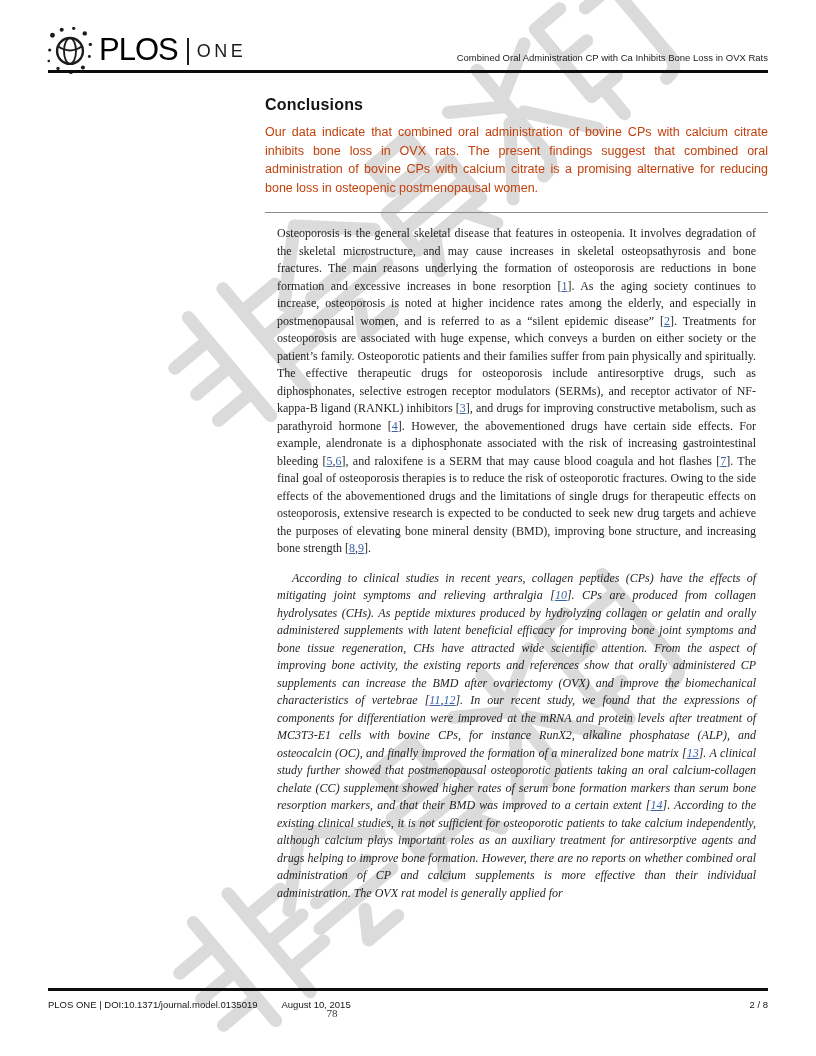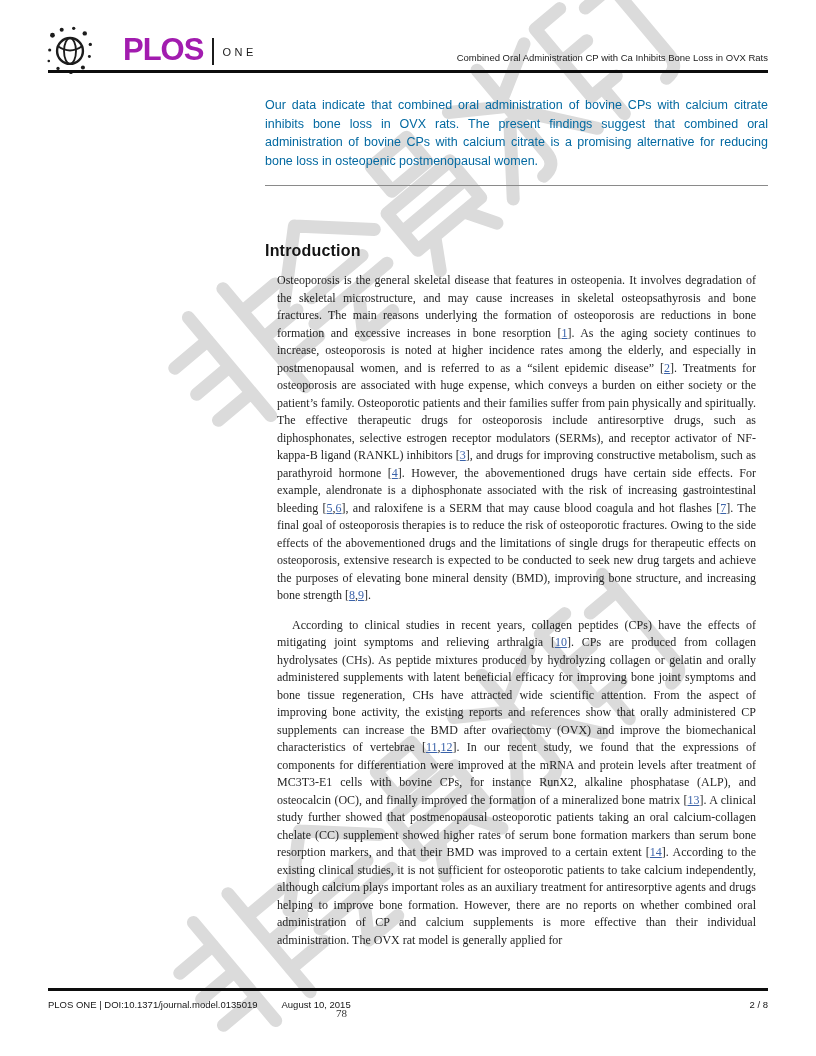--- a/index.html
+++ b/index.html
@@ -11,42 +11,42 @@
   
   .watermark{position:absolute;z-index:0;transform:rotate(-40deg);transform-origin:0 50%;pointer-events:none;}
   .wm-1{left:190px;top:325px;}
   .wm-2{left:195px;top:930px;}
   .watermark svg{display:block;}
   .wm-stroke{stroke:#dbdbdb;stroke-width:13;fill:none;stroke-linecap:round;stroke-linejoin:round;}
   
   .layer{position:absolute;inset:0;z-index:1;}
   .logo{position:absolute;left:46px;top:27px;height:46px;display:flex;align-items:center;}
   .logo-globe{margin-right:5px;}
-  .logo-plos{font-size:31px;font-weight:bold;letter-spacing:-1px;color:#a21caf;margin-left:24px;}
+  .logo-plos{font-size:31px;font-weight:normal;letter-spacing:-1px;color:#000000;}
   .logo-sep{width:2px;height:27px;background:#1b1b1b;margin:2px 8px 0 9px;}
-  .logo-one{font-size:11px;letter-spacing:3.5px;color:#1b1b1b;margin-top:3px;}
+  .logo-one{font-size:18px;letter-spacing:3.5px;color:#1b1b1b;margin-top:3px;}
   .running-title{position:absolute;right:48px;top:52px;font-size:9.5px;color:#222;}
   .head-rule{position:absolute;left:48px;right:48px;top:70px;height:2.5px;background:#0d0d0d;}
   
   .col{position:absolute;left:265px;top:96px;width:503px;}
   .sec-heading{font-size:16px;font-weight:bold;color:#141414;margin:0 0 9px 0;letter-spacing:.2px;}
-  .sans-body{font-size:12.5px;line-height:18.6px;color:#0369a1;text-align:justify;margin:0;}
+  .sans-body{font-size:12.5px;line-height:18.6px;color:#c2410c;text-align:justify;margin:0;}
   .divider{border:0;border-top:1px solid #8a8a8a;margin:15px 0 0 0;height:0;}
   .intro-heading{margin-top:56px;}
   .serif-body{font-family:"Liberation Serif",serif;font-size:12px;line-height:17.5px;
               text-align:justify;color:#1f1f1f;margin:12px;}
-  .serif-body.indent{text-indent:15px;}
+  .serif-body.indent{text-indent:15px;font-style:italic;}
   .cite{color:#3a62a9;text-decoration:underline;cursor:pointer;}
   
   .foot-rule{position:absolute;left:48px;right:48px;top:988px;height:2.5px;background:#0d0d0d;}
   .foot-left{position:absolute;left:48px;top:999px;font-size:9.5px;color:#161616;}
   .foot-date{margin-left:24px;}
   .foot-right{position:absolute;right:48px;top:999px;font-size:9.5px;color:#161616;}
-  .page-num{position:absolute;left:336px;top:1007px;font-family:"Liberation Serif",serif;
-            font-size:11px;color:#333;width:24px;text-align:left;}
+  .page-num{position:absolute;left:320px;top:1007px;font-family:"Liberation Serif",serif;
+            font-size:11px;color:#333;width:24px;text-align:center;}
 </style>
 </head>
 <body>
 
 <div class="page">
 
   <div class="watermark wm-1" aria-label="非会员水印">
     <svg width="640" height="160" viewBox="0 0 640 160">
       <g class="wm-stroke">
 
@@ -114,25 +114,25 @@
         </g>
       </svg>
       <span class="logo-plos">PLOS</span>
       <span class="logo-sep"></span>
       <span class="logo-one">ONE</span>
     </div>
     <div class="running-title">Combined Oral Administration CP with Ca Inhibits Bone Loss in OVX Rats</div>
     <div class="head-rule"></div>
 
     <div class="col">
+      <h2 class="sec-heading">Conclusions</h2>
       <p class="sans-body">Our data indicate that combined oral administration of bovine CPs with calcium citrate inhibits bone loss in OVX rats. The present findings suggest that combined oral administration of bovine CPs with calcium citrate is a promising alternative for reducing bone loss in osteopenic postmenopausal women.</p>
 
       <hr class="divider">
 
-      <h2 class="sec-heading intro-heading">Introduction</h2>
       <p class="serif-body">Osteoporosis is the general skeletal disease that features in osteopenia. It involves degradation of the skeletal microstructure, and may cause increases in skeletal osteopsathyrosis and bone fractures. The main reasons underlying the formation of osteoporosis are reductions in bone formation and excessive increases in bone resorption [<span class="cite">1</span>]. As the aging society continues to increase, osteoporosis is noted at higher incidence rates among the elderly, and especially in postmenopausal women, and is referred to as a “silent epidemic disease” [<span class="cite">2</span>]. Treatments for osteoporosis are associated with huge expense, which conveys a burden on either society or the patient’s family. Osteoporotic patients and their families suffer from pain physically and spiritually. The effective therapeutic drugs for osteoporosis include antiresorptive drugs, such as diphosphonates, selective estrogen receptor modulators (SERMs), and receptor activator of NF-kappa-B ligand (RANKL) inhibitors [<span class="cite">3</span>], and drugs for improving constructive metabolism, such as parathyroid hormone [<span class="cite">4</span>]. However, the abovementioned drugs have certain side effects. For example, alendronate is a diphosphonate associated with the risk of increasing gastrointestinal bleeding [<span class="cite">5</span>,<span class="cite">6</span>], and raloxifene is a SERM that may cause blood coagula and hot flashes [<span class="cite">7</span>]. The final goal of osteoporosis therapies is to reduce the risk of osteoporotic fractures. Owing to the side effects of the abovementioned drugs and the limitations of single drugs for therapeutic effects on osteoporosis, extensive research is expected to be conducted to seek new drug targets and achieve the purposes of elevating bone mineral density (BMD), improving bone structure, and increasing bone strength [<span class="cite">8</span>,<span class="cite">9</span>].</p>
       <p class="serif-body indent">According to clinical studies in recent years, collagen peptides (CPs) have the effects of mitigating joint symptoms and relieving arthralgia [<span class="cite">10</span>]. CPs are produced from collagen hydrolysates (CHs). As peptide mixtures produced by hydrolyzing collagen or gelatin and orally administered supplements with latent beneficial efficacy for improving bone joint symptoms and bone tissue regeneration, CHs have attracted wide scientific attention. From the aspect of improving bone activity, the existing reports and references show that orally administered CP supplements can increase the BMD after ovariectomy (OVX) and improve the biomechanical characteristics of vertebrae [<span class="cite">11</span>,<span class="cite">12</span>]. In our recent study, we found that the expressions of components for differentiation were improved at the mRNA and protein levels after treatment of MC3T3-E1 cells with bovine CPs, for instance RunX2, alkaline phosphatase (ALP), and osteocalcin (OC), and finally improved the formation of a mineralized bone matrix [<span class="cite">13</span>]. A clinical study further showed that postmenopausal osteoporotic patients taking an oral calcium-collagen chelate (CC) supplement showed higher rates of serum bone formation markers than serum bone resorption markers, and that their BMD was improved to a certain extent [<span class="cite">14</span>]. According to the existing clinical studies, it is not sufficient for osteoporotic patients to take calcium independently, although calcium plays important roles as an auxiliary treatment for antiresorptive agents and drugs helping to improve bone formation. However, there are no reports on whether combined oral administration of CP and calcium supplements is more effective than their individual administration. The OVX rat model is generally applied for</p>
     </div>
 
     <div class="foot-rule"></div>
     <div class="foot-left">
       <span>PLOS ONE | DOI:10.1371/journal.model.0135019</span><span class="foot-date">August 10, 2015</span>
     </div>
     <div class="foot-right">2 / 8</div>
     <div class="page-num">78</div>

